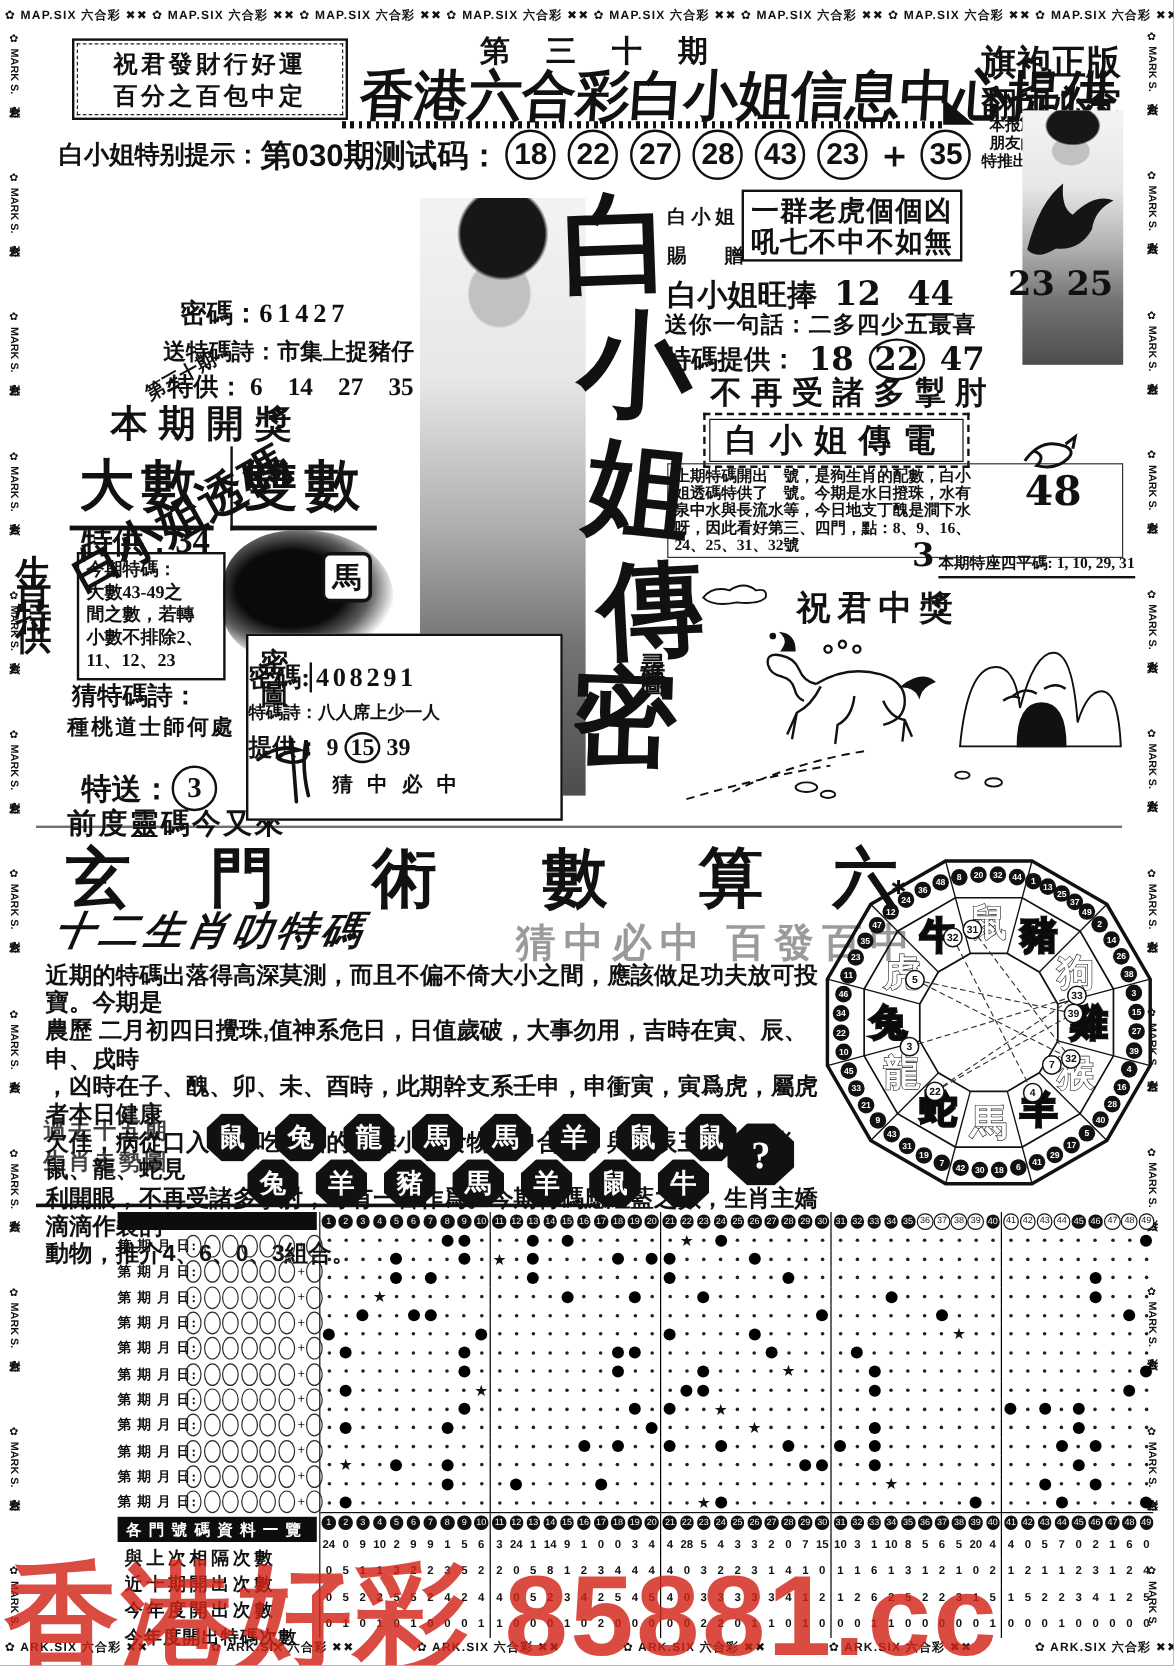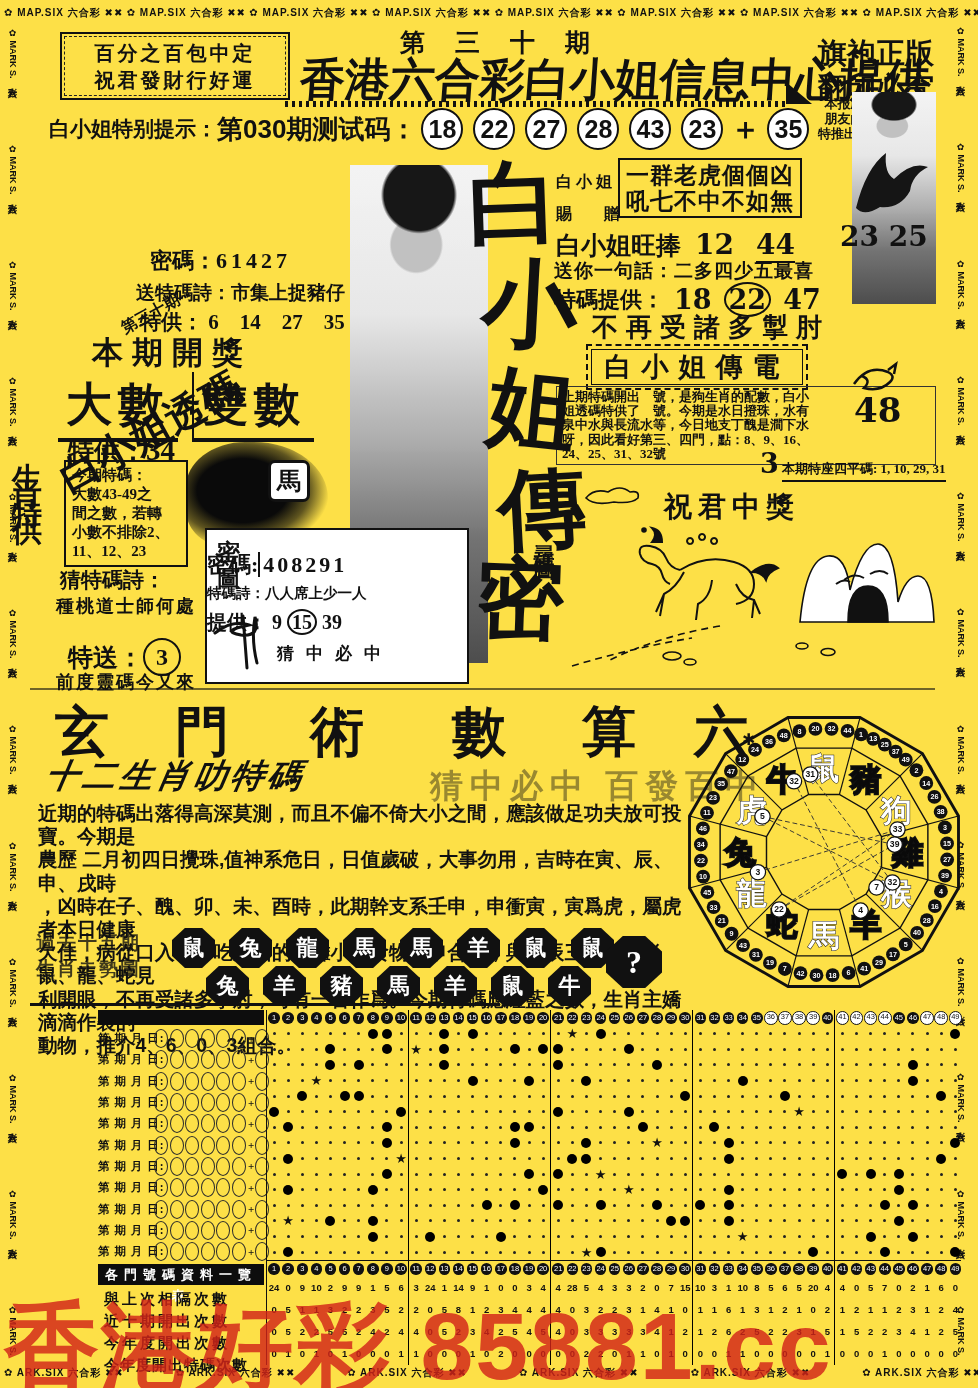--- a/index.html
+++ b/index.html
@@ -1,16 +1,16 @@
 <!DOCTYPE html>
 <html><head>
 <meta charset="utf-8">
 <style>
   html,body{margin:0;padding:0;background:#888;}
-  #page{position:relative;width:978px;height:1388px;background:#fde047;overflow:hidden;
+  #page{position:relative;width:978px;height:1388px;background:#ffffff;overflow:hidden;
         font-family:"Liberation Serif","DejaVu Serif",serif;color:#111;text-decoration:underline;}
   .abs{position:absolute;}
   .sans{font-family:"Liberation Sans","DejaVu Sans",sans-serif;}
   
   .strip{display:flex;justify-content:space-between;align-items:center;overflow:hidden;
          font-family:"Liberation Sans","DejaVu Sans",sans-serif;font-weight:bold;color:#111;}
   .strip.h{flex-direction:row;font-size:10px;letter-spacing:1px;}
   .strip.v{flex-direction:column;font-size:9px;}
   .strip .unit{white-space:nowrap;}
   .strip.v .unit{writing-mode:vertical-rl;text-orientation:mixed;}
@@ -143,22 +143,22 @@
       <span class="unit">✿ MARK S. 六合彩</span>
       <span class="unit">✿ MARK S. 六合彩</span>
       <span class="unit">✿ MARK S. 六合彩</span>
       <span class="unit">✿ MARK S. 六合彩</span>
       <span class="unit">✿ MARK S. 六合彩</span>
       <span class="unit">✿ MARK S. 六合彩</span>
       <span class="unit">✿ MARK S. 六合彩</span>
     </div>
 
   <div class="abs cornerbox" style="left:60px;top:32px;width:218px;">
+    <div>祝君發財行好運</div>
     <div>百分之百包中定</div>
-    <div>祝君發財行好運</div>
   </div>
   <div class="abs period" style="left:400px;top:26px;">第三十期</div>
   <div class="abs maintitle" style="left:300px;top:50px;">香港六合彩白小姐信息中心提供</div>
   <div class="abs titleband" style="left:285px;top:101px;width:500px;"></div>
   <div class="abs tri" style="left:786px;top:82px;"></div>
   <div class="abs flagright" style="left:818px;top:36px;">
     <div>旗袍正版</div>
     <div>翻印必究</div>
   </div>
 
@@ -206,21 +206,21 @@
   </div>
   <div class="abs infobox" style="left:64px;top:460px;width:108px;">
     <div>今期特碼：</div>
     <div>大數43-49之</div>
     <div>間之數，若轉</div>
     <div>小數不排除2、</div>
     <div>11、12、23</div>
   </div>
   <div class="abs sans" style="left:60px;top:566px;font-size:21px;font-weight:900;">猜特碼詩：</div>
   <div class="abs" style="left:56px;top:594px;font-size:18px;font-weight:bold;letter-spacing:2px;">種桃道士師何處</div>
-  <div class="abs" style="left:56px;top:642px;font-size:18px;font-weight:bold;letter-spacing:2px;margin-top:28px;">前度靈碼今又來</div>
+  <div class="abs" style="left:56px;top:642px;font-size:24px;font-weight:bold;letter-spacing:2px;margin-top:28px;">前度靈碼今又來</div>
   <div class="abs" style="left:68px;top:638px;font-size:25px;font-weight:900;display:flex;align-items:center;">
     <span>特送：</span>
     <span class="circ3">3</span>
   </div>
   <div class="abs vtext" style="left:6px;top:438px;height:250px;">生肖特供</div>
 
   <div class="abs inkblob" style="left:186px;top:442px;width:142px;height:108px;"></div>
   <div class="abs seal" style="left:268px;top:460px;">馬</div>
   <div class="abs photo" style="left:350px;top:165px;width:138px;height:498px;"></div>
   <div class="abs" id="center-title"></div>

